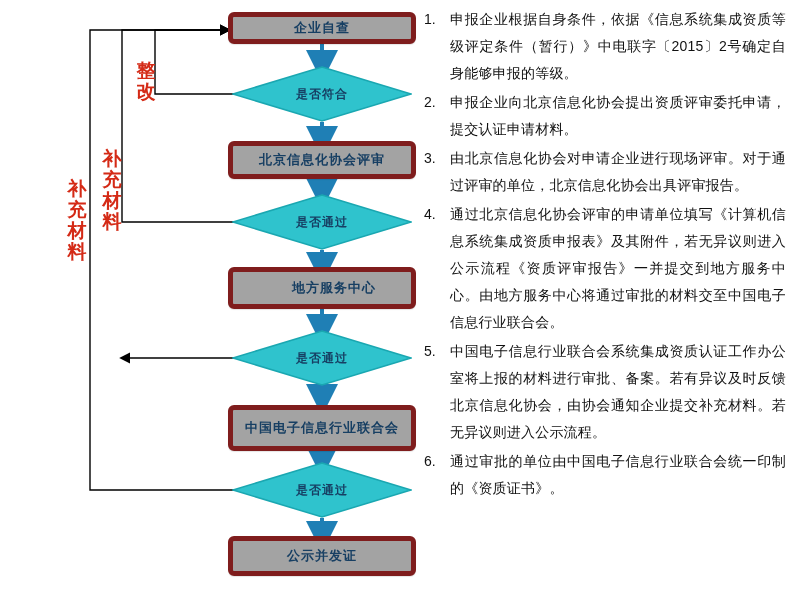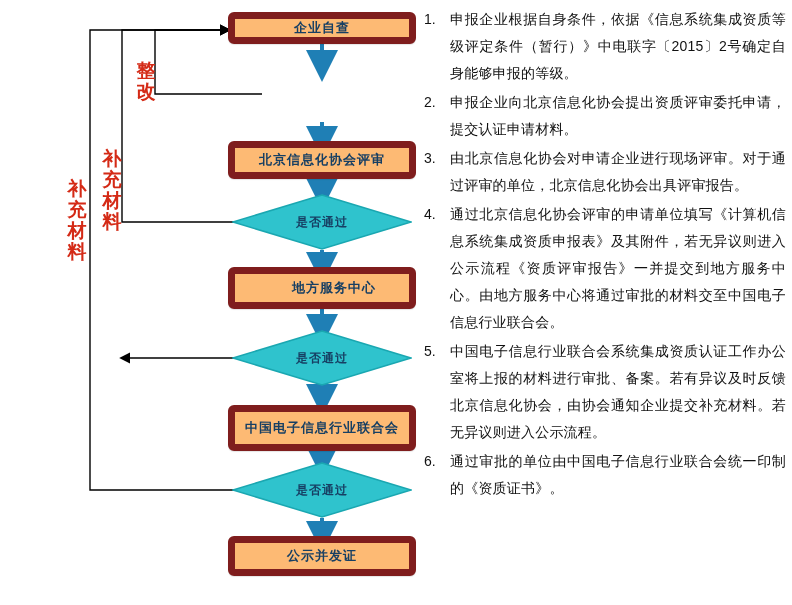--- a/index.html
+++ b/index.html
@@ -41,22 +41,22 @@
     justify-content: center;
     box-sizing: border-box;
     color: #1b4a7a;
     font-weight: bold;
     letter-spacing: 1px;
     text-align: center;
   }
 
   
   .proc {
-    background: #fdba74;
-    border: 7px solid #7f1d1d;
+    background: #a3a3a3;
+    border: 5px solid #7f1d1d;
     border-radius: 6px;
     font-size: 13px;
     color: #173f63;
     box-shadow: 0 1px 1px rgba(0,0,0,0.10);
   }
 
   
   .dec-wrap {
     position: absolute;
   }
@@ -176,20 +176,26 @@
     </div>
 
     <div class="node proc" style="left:228px; top:399px; width:188px; height:46px;margin-top:6px;">
       <span>中国电子信息行业联合会</span>
     </div>
 
     <div class="node proc" style="left:228px; top:536px; width:188px; height:40px;">
       <span>公示并发证</span>
     </div>
 
+    <div class="dec-wrap" style="left:232px; top:66px; width:180px; height:56px;">
+      <svg class="dec-shape" viewBox="0 0 180 56" preserveAspectRatio="none">
+        <polygon points="90,1 179,28 90,55 1,28" fill="#2fc3cd" stroke="#1aa7b1" stroke-width="1.5"></polygon>
+      </svg>
+      <div class="dec-label">是否符合</div>
+    </div>
 
     <div class="dec-wrap" style="left:232px; top:194px; width:180px; height:56px;">
       <svg class="dec-shape" viewBox="0 0 180 56" preserveAspectRatio="none">
         <polygon points="90,1 179,28 90,55 1,28" fill="#2fc3cd" stroke="#1aa7b1" stroke-width="1.5"></polygon>
       </svg>
       <div class="dec-label">是否通过</div>
     </div>
 
     <div class="dec-wrap" style="left:232px; top:330px; width:180px; height:56px;">
       <svg class="dec-shape" viewBox="0 0 180 56" preserveAspectRatio="none">

